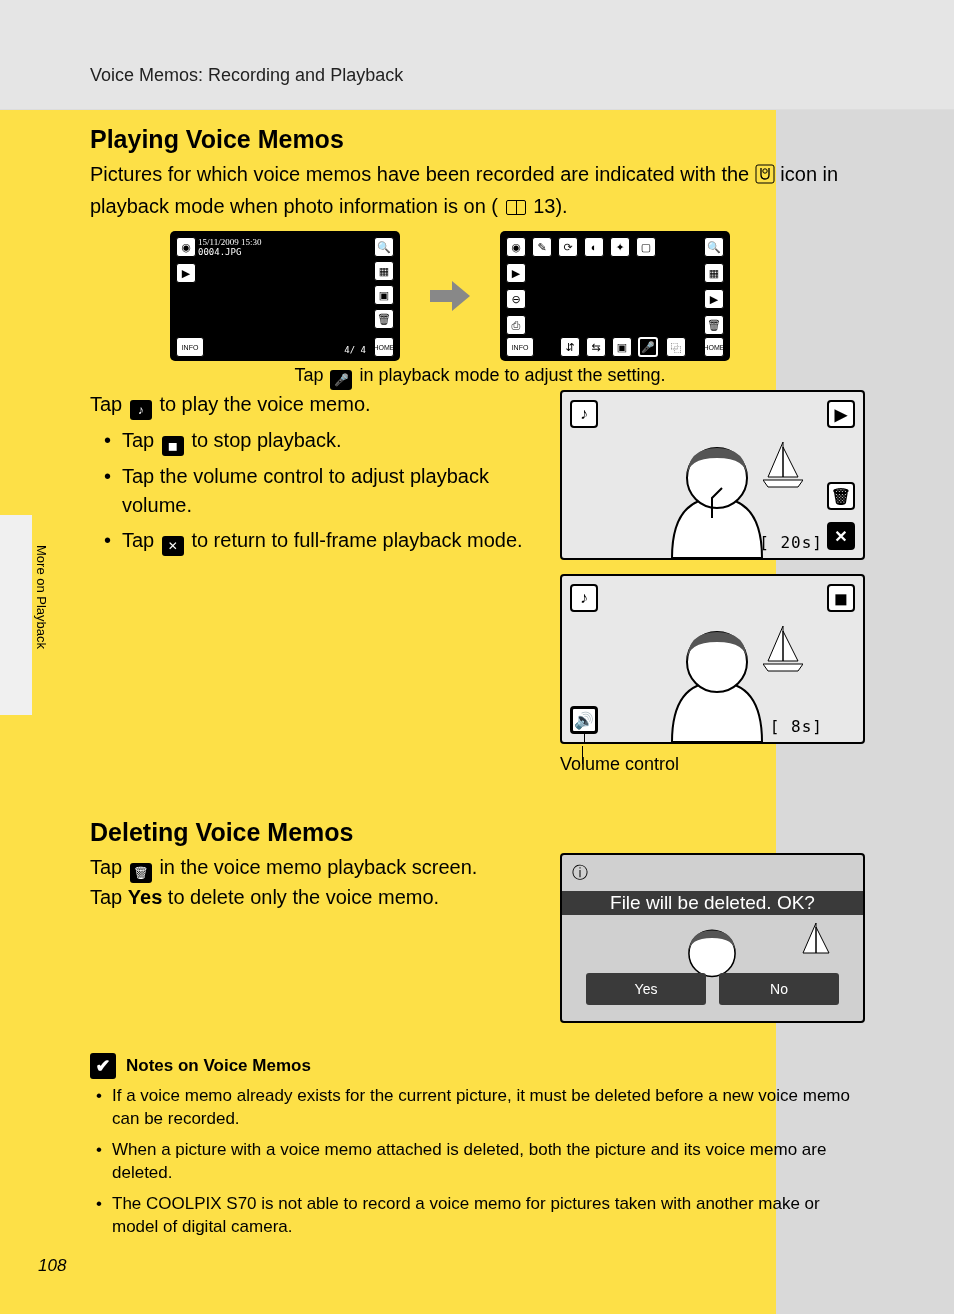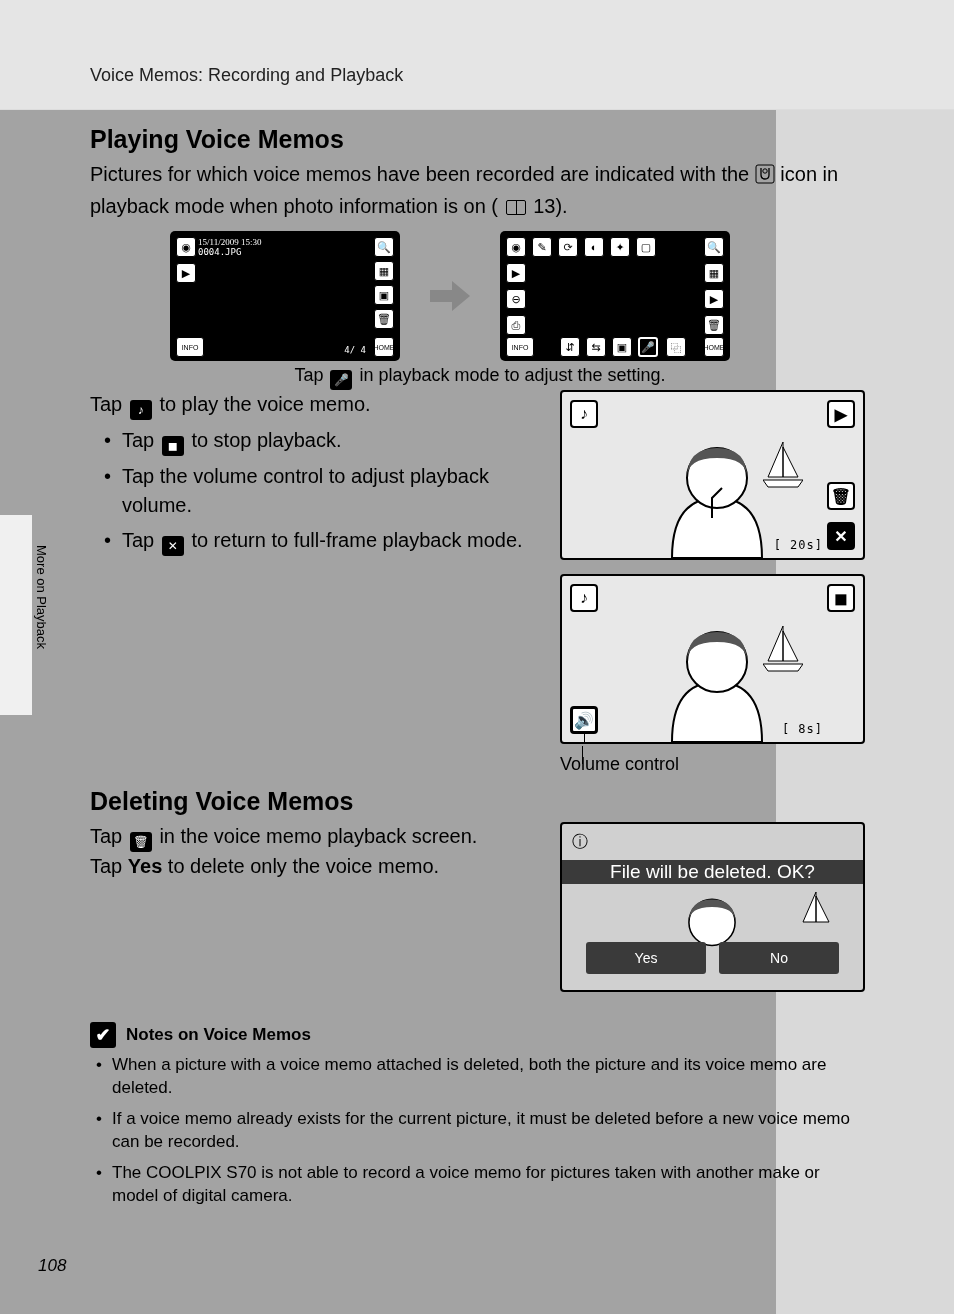--- a/index.html
+++ b/index.html
@@ -1,17 +1,17 @@
 <!DOCTYPE html>
 <html><head>
 <meta charset="utf-8">
 <style>
   * { box-sizing: border-box; margin: 0; padding: 0; }
   html, body { width: 954px; background: #d9d9d9; font-family: "Segoe UI", Arial, sans-serif; color: #000; }
-  .page { width: 776px; height: 1314px; background: #a3a3a3; position: relative; padding: 50px 70px 40px 90px; }
+  .page { width: 776px; height: 1314px; background: #fde047; position: relative; padding: 50px 70px 40px 90px; }
   .header-band { position: absolute; left: 0; top: 0; width: 954px; height: 110px; background: #e5e5e5; border-bottom: 1px solid #ddd; }
   .header-title { position: absolute; left: 90px; top: 65px; font-size: 18px; color: #222; }
   .side-tab { position: absolute; left: 0; top: 515px; width: 32px; height: 200px; background: #f0f0f0; }
   .side-tab-text { position: absolute; left: 34px; top: 545px; font-size: 13px; writing-mode: vertical-rl; text-orientation: mixed; }
   .pagenum { position: absolute; left: 38px; bottom: 38px; font-size: 17px; font-style: italic; }
   .content { position: absolute; left: 90px; top: 125px; width: 780px; }
   h2 { font-size: 25px; font-weight: bold; margin-bottom: 6px; }
   .body { font-size: 20px; line-height: 1.45; }
   .inline-icon { display: inline-block; vertical-align: -3px; }
   .book-icon { display:inline-block; width:20px; height:15px; border:1px solid #000; border-radius:2px; position:relative; vertical-align:-2px; margin:0 2px;}
@@ -26,22 +26,22 @@
   .arrow::after{content:"";position:absolute;left:22px;top:0;border-left:18px solid #888;border-top:15px solid transparent;border-bottom:15px solid transparent;}
   .caption-row{ text-align:center; font-size:18px; }
   .twocol { display:flex; gap:24px; align-items:flex-start;}
   .leftcol{ flex:1; font-size:20px; line-height:1.45;}
   ul.bullets{ list-style:none; padding-left:14px; margin-top:6px;}
   ul.bullets li{ position:relative; padding-left:18px; margin-bottom:6px;}
   ul.bullets li::before{content:"•"; position:absolute; left:0; top:0;}
   .rightcol{ width:310px;}
   .playimg { width:305px; height:170px; border:2px solid #000; border-radius:4px; background:#e8e8e8; position:relative; overflow:hidden; margin-bottom:14px;}
   .bigbtn{position:absolute;width:28px;height:28px;background:#fff;border:2px solid #000;border-radius:4px;display:flex;align-items:center;justify-content:center;font-weight:bold;}
-  .timer{position:absolute;right:40px;bottom:6px;font-size:12px;font-family:monospace;color:#000;letter-spacing:1px;}
-  .delete-section{ margin-top:12px;}
+  .timer{position:absolute;right:40px;bottom:6px;font-size:16px;font-family:monospace;color:#000;letter-spacing:1px;}
+  .delete-section{ margin-top:43px;}
   .delete-row{display:flex; gap:24px; align-items:flex-start;}
   .confirm-screen{width:305px;height:170px;border:2px solid #000;border-radius:4px;background:#d0d0d0;position:relative;overflow:hidden;}
   .confirm-bar{position:absolute;left:0;right:0;top:36px;height:24px;background:#3a3a3a;color:#fff;font-size:19px;text-align:center;line-height:24px;}
   .ynbtn{position:absolute;bottom:16px;width:120px;height:32px;background:#3a3a3a;color:#fff;font-size:14px;display:flex;align-items:center;justify-content:center;border-radius:3px;}
   .notes-box{margin-top:30px;font-size:17px;}
   .notes-hdr{display:flex;align-items:center;gap:10px;font-weight:bold;margin-bottom:6px;}
   .check-icon{width:26px;height:26px;background:#000;color:#fff;display:flex;align-items:center;justify-content:center;border-radius:3px;font-size:18px;}
   ul.notes{list-style:none;padding-left:6px;}
   ul.notes li{position:relative;padding-left:16px;margin-bottom:8px;line-height:1.35;}
   ul.notes li::before{content:"•";position:absolute;left:0;top:0;}
@@ -220,20 +220,20 @@
         </div>
       </div>
     </div>
 
     <div class="notes-box">
       <div class="notes-hdr">
         <span class="check-icon">✔</span>
         <span>Notes on Voice Memos</span>
       </div>
       <ul class="notes">
+        <li>If a voice memo already exists for the current picture, it must be deleted before a new voice memo can be recorded.</li>
         <li>When a picture with a voice memo attached is deleted, both the picture and its voice memo are deleted.</li>
-        <li>If a voice memo already exists for the current picture, it must be deleted before a new voice memo can be recorded.</li>
         <li>The COOLPIX S70 is not able to record a voice memo for pictures taken with another make or model of digital camera.</li>
       </ul>
     </div>
 
   </div>
 </div>
 
 </body></html>

